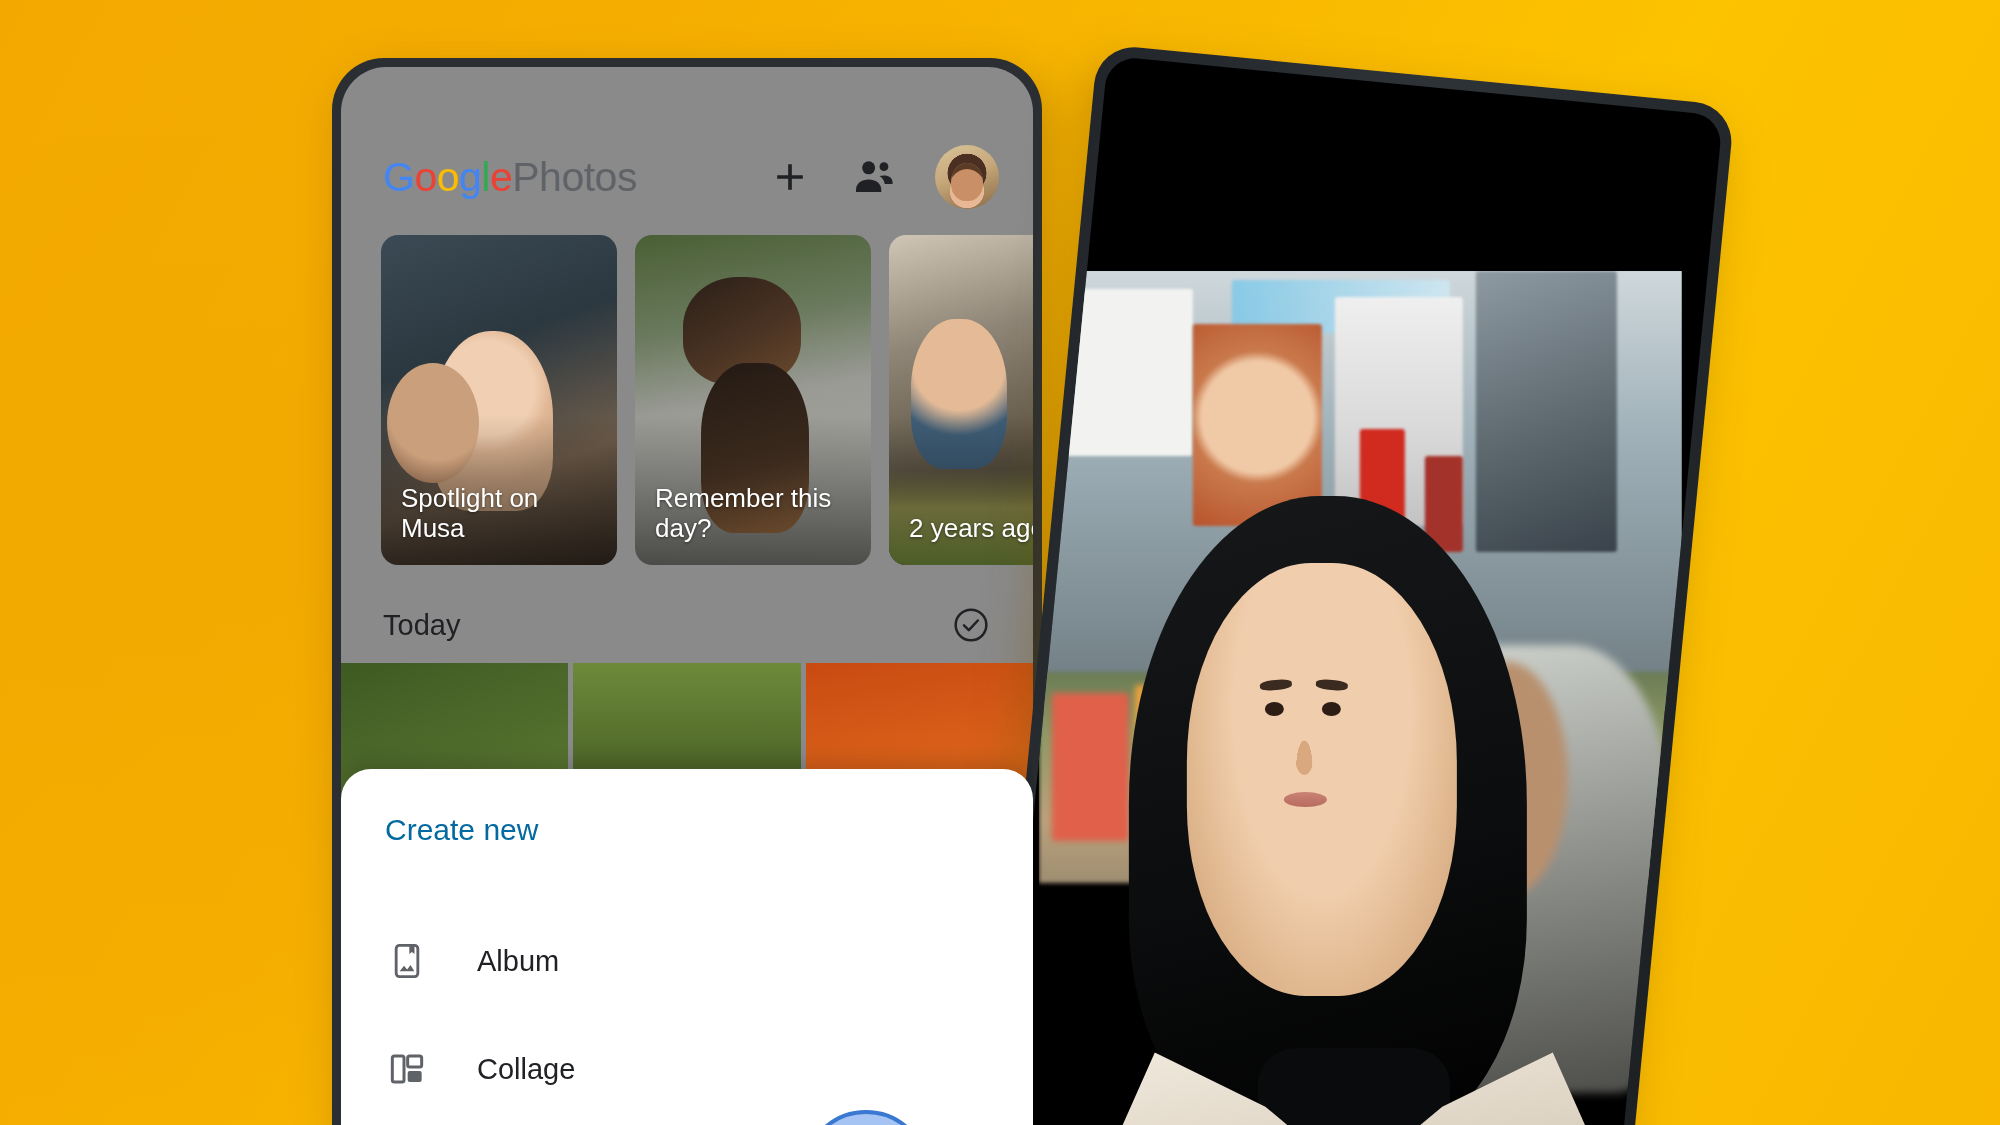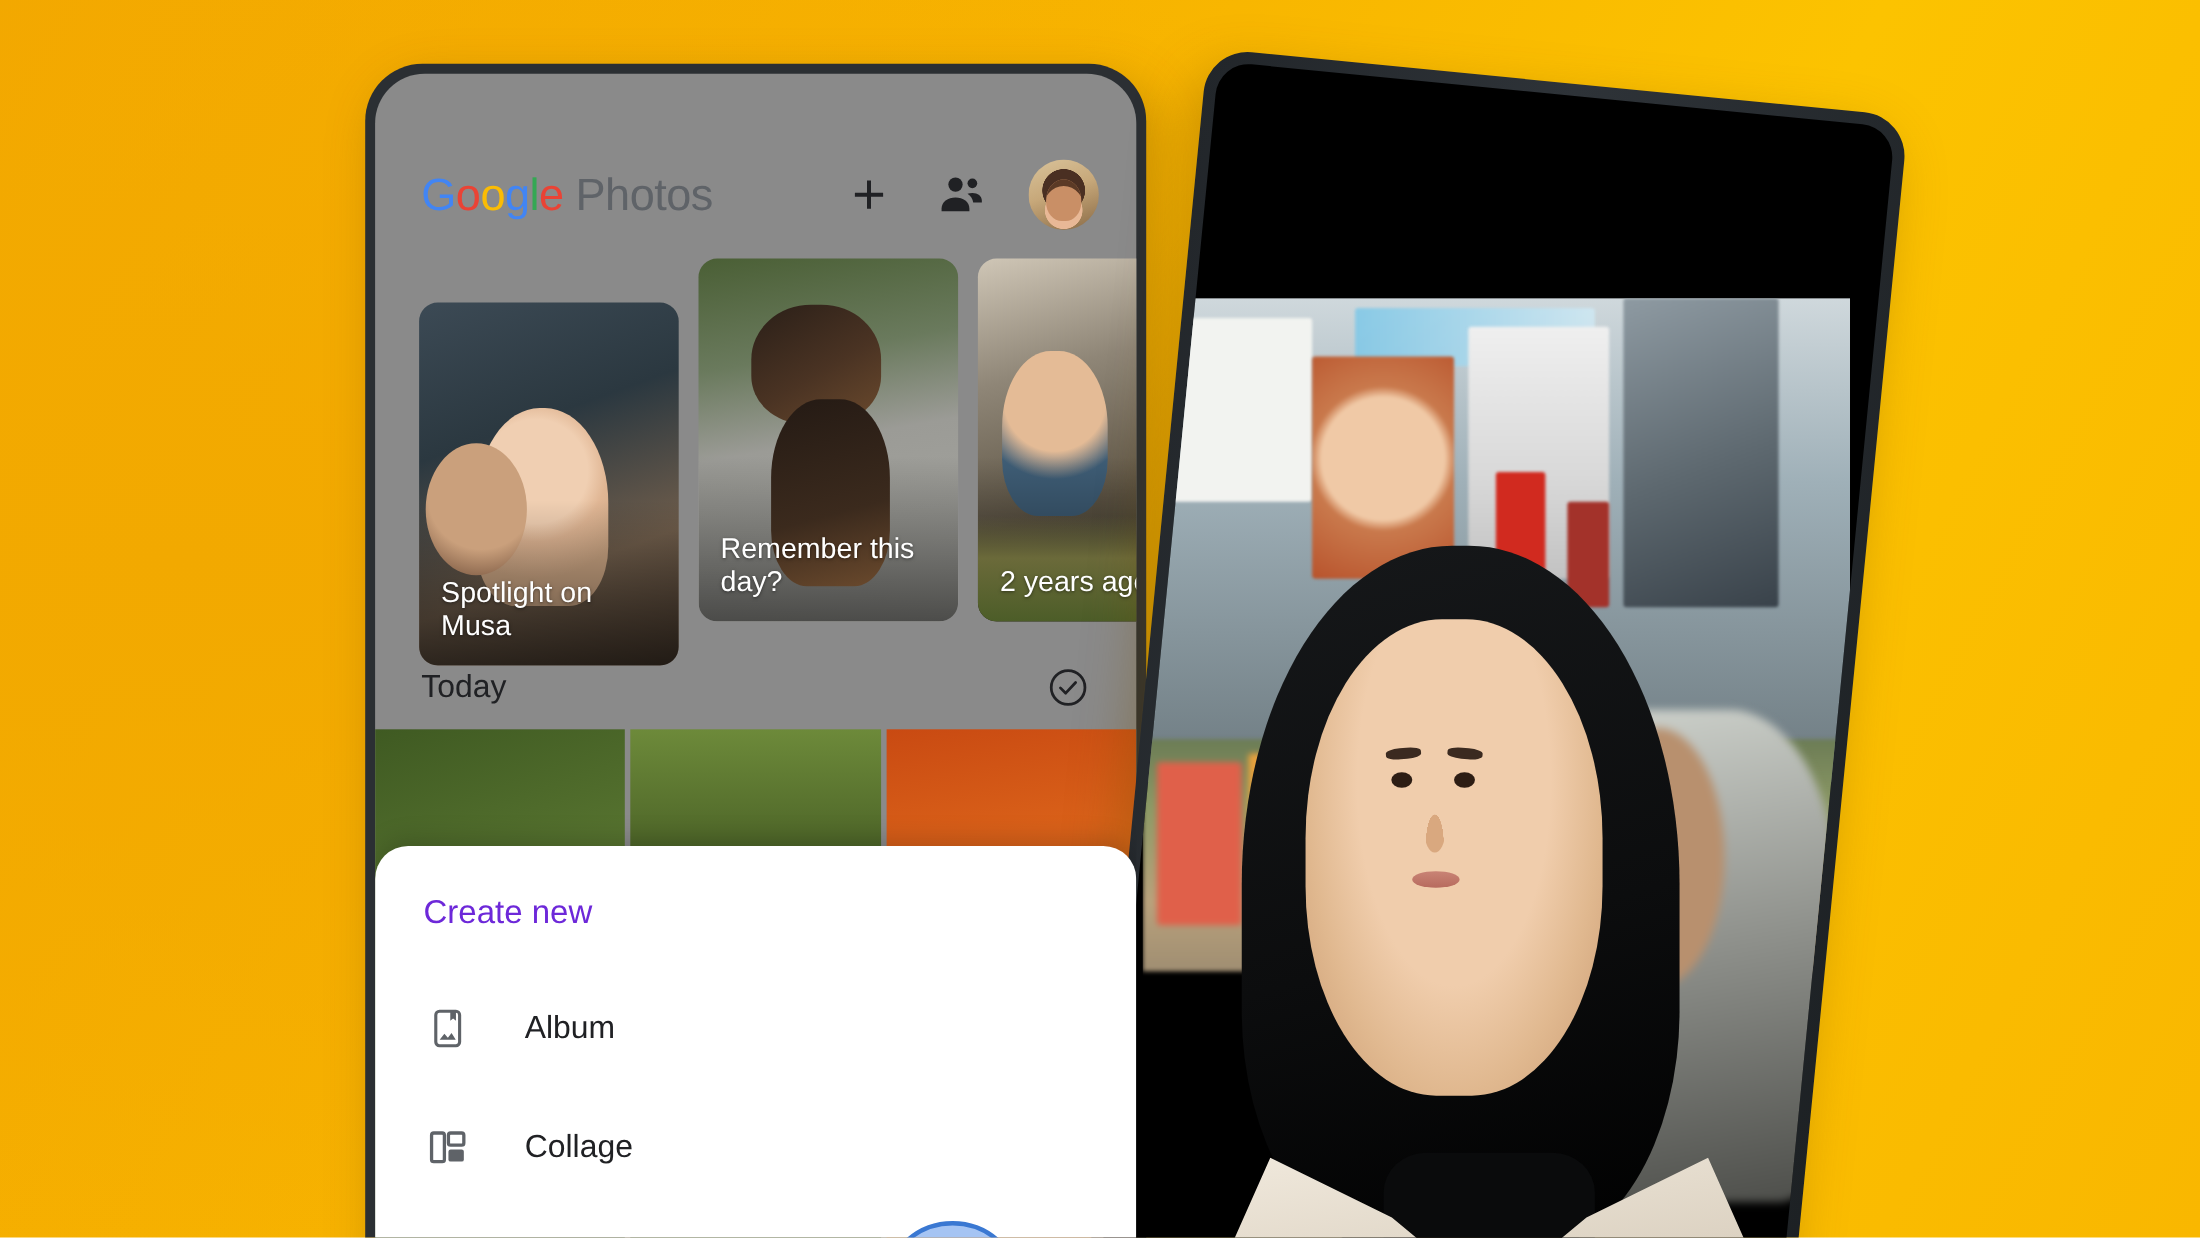--- a/index.html
+++ b/index.html
@@ -40,21 +40,21 @@
   .sysicons { display:flex; align-items:center; gap:11px; }
 
   
   .appbar {
     position:absolute; top:62px; left:0; right:0; height:96px;
     display:flex; align-items:center; padding:0 30px 0 42px;
   }
   .logo { font-size:41px; font-weight:400; letter-spacing:-.5px; white-space:nowrap; }
   .logo .g1{color:#4285F4}.logo .o1{color:#EA4335}.logo .o2{color:#FBBC04}
   .logo .g2{color:#4285F4}.logo .l{color:#34A853}.logo .e{color:#EA4335}
-  .logo .word { color:#5f6368; margin-left:11px; }
+  .logo .word { color:#5f6368; }
   .appbar-actions { margin-left:auto; display:flex; align-items:center; gap:38px; padding-right:4px;}
   .icon-btn { width:46px; height:46px; display:flex; align-items:center; justify-content:center; }
   .avatar {
     width:64px; height:64px; border-radius:50%;
     background:
       radial-gradient(circle at 50% 72%, #e8b896 0 30%, rgba(232,184,150,0) 31%),
       radial-gradient(circle at 50% 44%, #4a2f22 0 40%, rgba(74,47,34,0) 41%),
       linear-gradient(160deg,#d9c39a 0%, #c7a87a 45%, #8a6b46 100%);
       overflow:hidden; position:relative; flex:none;
   }
@@ -66,21 +66,21 @@
 
   
   .memories {
     position:absolute; top:168px; left:0; right:0; height:330px;
     display:flex; gap:18px; padding-left:40px;
   }
   .mem-card {
     width:236px; height:100%; border-radius:17px; overflow:hidden;
     position:relative; flex:none;
   }
-  .mem-card.c1 { background:linear-gradient(160deg,#3c4a55 0%, #2b3840 35%, #6f5d4b 70%, #4a3b2e 100%);margin-top:40px; }
+  .mem-card.c1 { background:linear-gradient(160deg,#3c4a55 0%, #2b3840 35%, #6f5d4b 70%, #4a3b2e 100%); }
   .mem-card.c1:before{
     content:""; position:absolute; left:52px; top:96px; width:120px; height:180px;
     border-radius:48% 48% 30% 30%; background:radial-gradient(circle at 45% 32%, #f0cfb2 0 34%, #e0b694 46%, #cba583 70%);
   }
   .mem-card.c1:after{
     content:""; position:absolute; left:6px; top:128px; width:92px; height:120px;
     border-radius:50%; background:radial-gradient(circle at 55% 40%, #caa07c 0 55%, #6b4a36 100%);
   }
   .mem-card.c2 { background:linear-gradient(170deg,#4a5f35 0%, #6a7a5d 28%, #9b9b96 50%, #a9a9a4 100%); }
   .mem-card.c2:before{
@@ -131,21 +131,21 @@
   
   .sheet {
     position:absolute; left:0; right:0; bottom:-30px; height:430px;
     background:#fff;
     border-radius:30px 30px 0 0;
     box-shadow:0 -6px 22px rgba(0,0,0,.18);
     padding:44px 0 0 0;
     z-index:5;
   }
   .sheet-title {
-    font-size:30px; color:#6d28d9; font-weight:400; padding:0 44px; margin-bottom:34px;
+    font-size:30px; color:#0369a1; font-weight:400; padding:0 44px; margin-bottom:60px;
   }
   .sheet-item {
     display:flex; align-items:center; height:108px; padding:0 44px; gap:48px;
     position:relative;
   }
   .sheet-item .lbl { font-size:29px; color:#202124; }
   .sheet-icon { width:44px; height:44px; display:flex; align-items:center; justify-content:center; flex:none; }
 
   
   .tap-dot {

